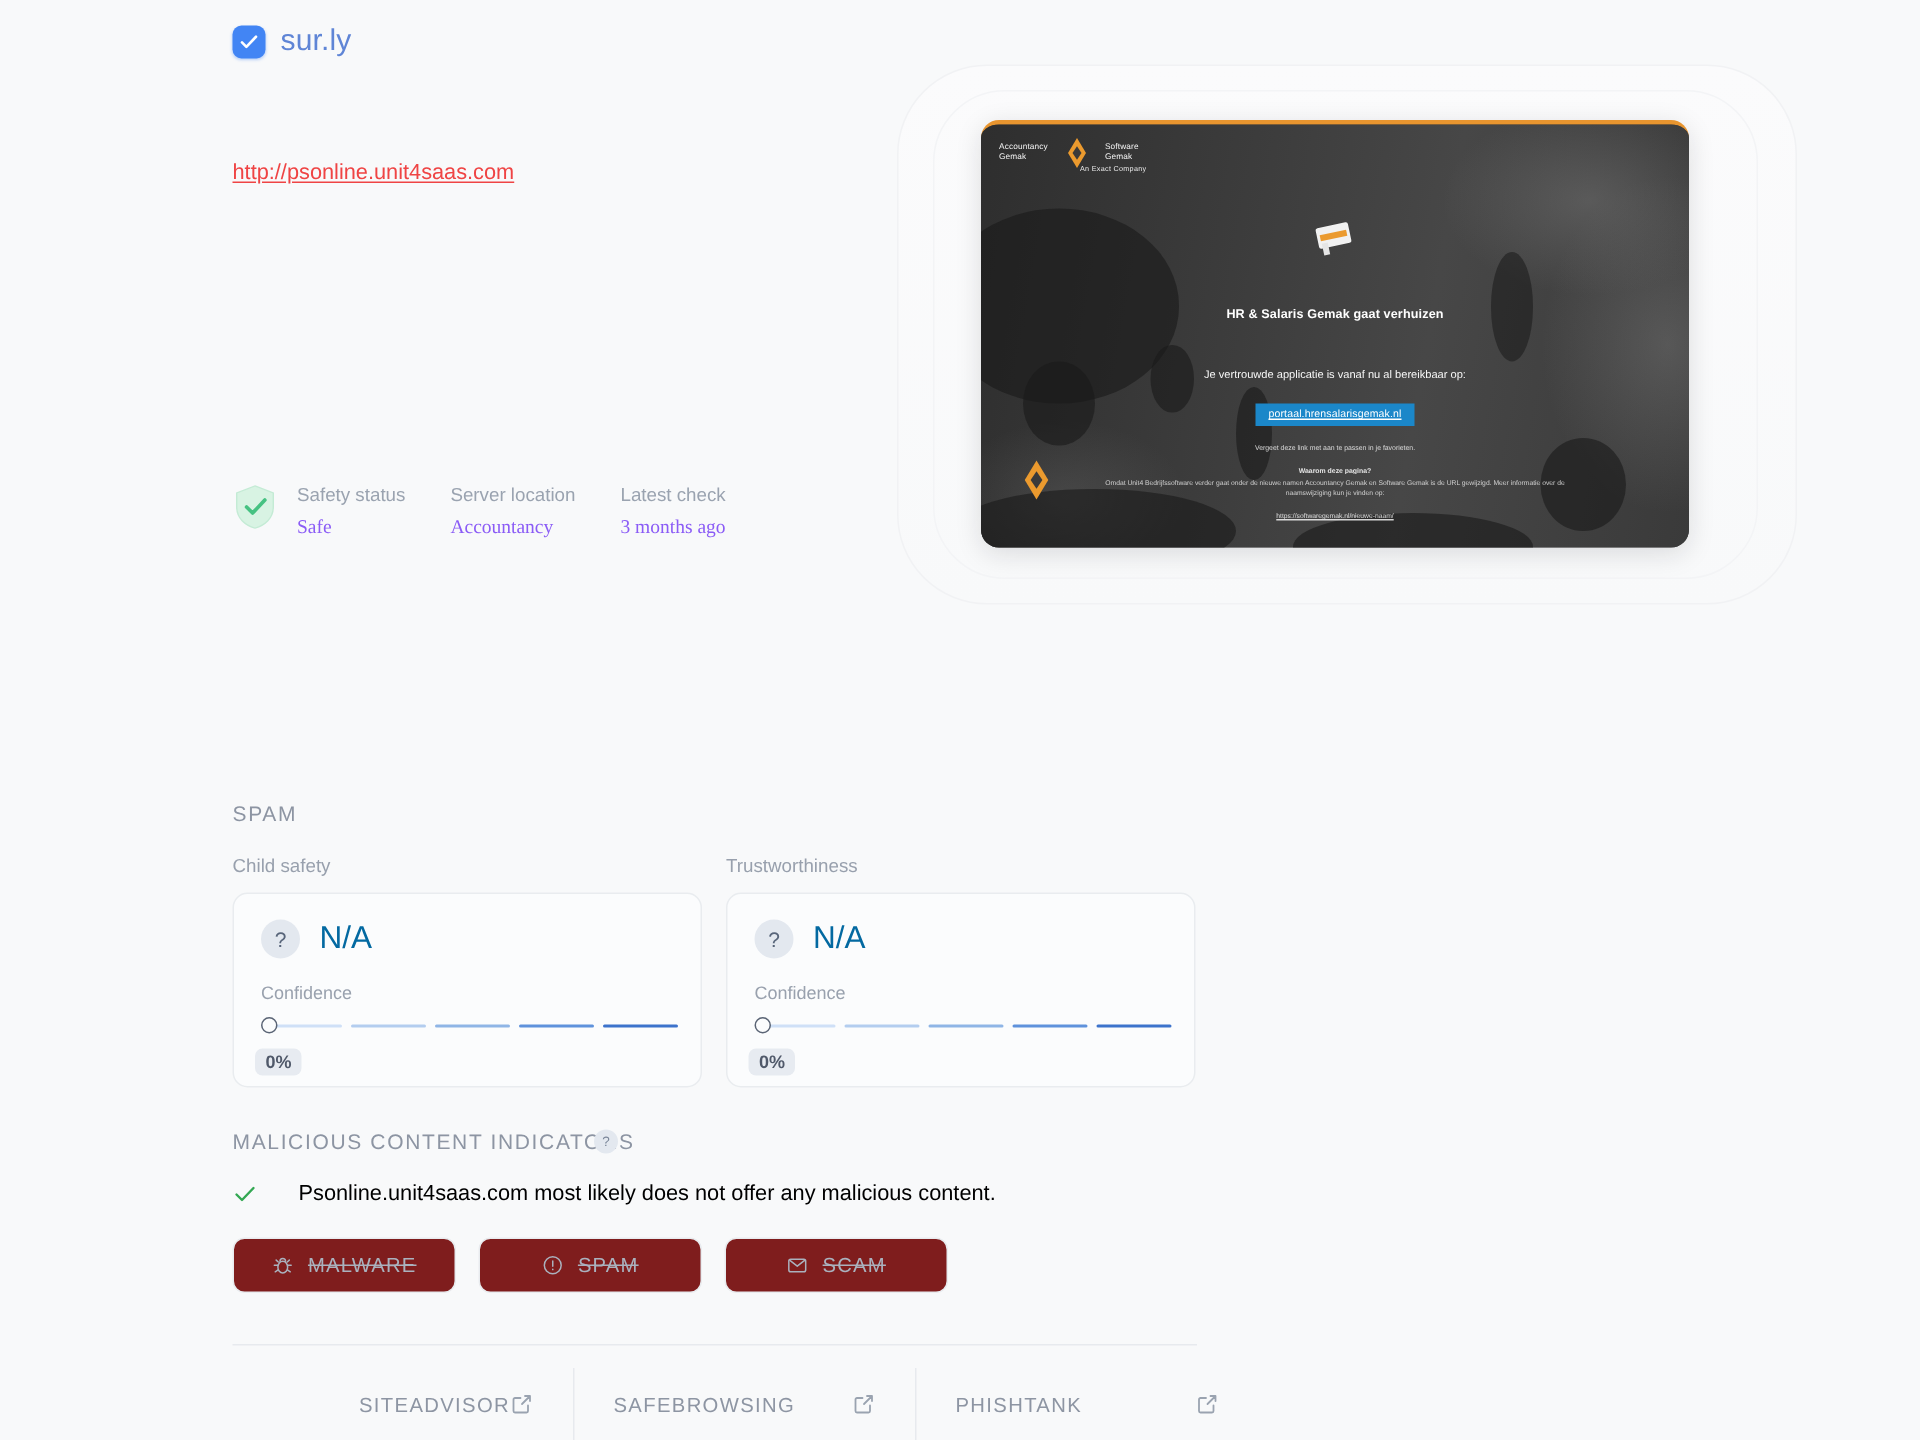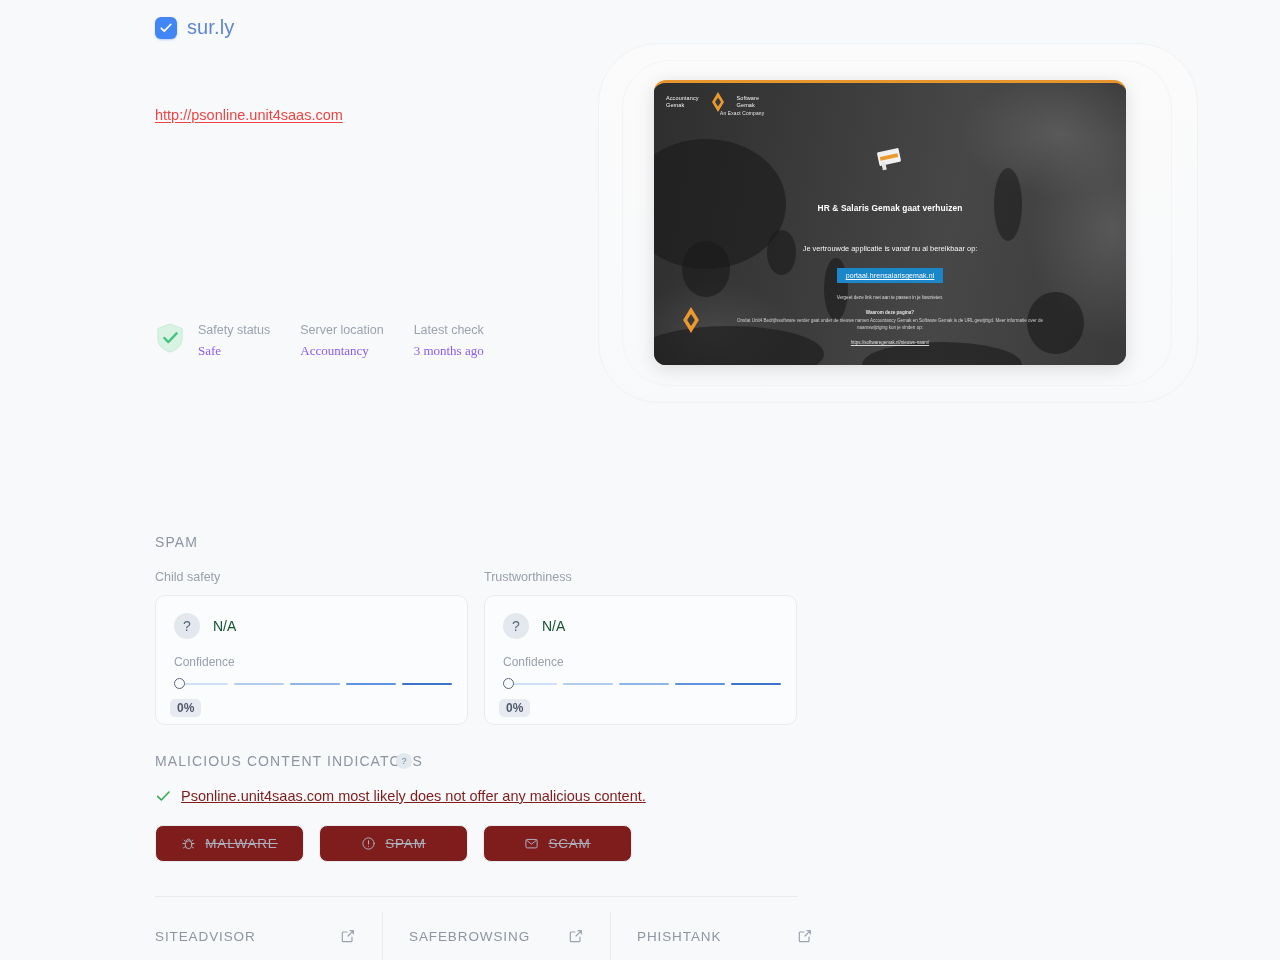--- a/index.html
+++ b/index.html
@@ -263,22 +263,22 @@
     border-radius: 50%;
     background: #e3e8ef;
     color: #58657a;
     font-size: 14px;
     display: flex;
     align-items: center;
     justify-content: center;
     flex: none;
   }
   .score-val {
-    font-size: 14px;
-    color: #14532d;
+    font-size: 21px;
+    color: #0369a1;
     text-align: center;
   }
   .conf-label {
     font-size: 12px;
     color: #99a1ae;
     padding: 16px 0 0 18px;
   }
   .conf-track {
     position: relative;
     margin: 9px 0 0 18px;
@@ -328,24 +328,23 @@
     display: flex;
     align-items: center;
     justify-content: center;
   }
   .verdict {
     position: absolute;
     left: 155px;
     top: 788px;
     display: flex;
     align-items: center;
-    gap: 10px;
+    gap: 28px;
     font-size: 14.5px;
-    color: #7f1d1d;
-    text-decoration: underline;
+    color: #000000;
   }
   .chip-row {
     position: absolute;
     left: 155px;
     top: 825px;
     display: flex;
     gap: 15px;
   }
   .chip {
     width: 149px;
@@ -386,21 +385,21 @@
     display: flex;
     align-items: center;
     justify-content: space-between;
     box-sizing: border-box;
     padding-right: 26px;
     font-size: 13.5px;
     letter-spacing: .9px;
     color: #8d95a3;
     border-right: 1px solid #e7eaee;
   }
-  .src-item:first-child { padding-left: 0; }
+  .src-item:first-child { padding-left: 0; justify-content: flex-end; }
   .src-item:not(:first-child) { padding-left: 26px; }
   .src-item:last-child { border-right: none; }
   .ext-icon { color: #9aa3b0; flex: none; }
 </style>
 </head>
 <body>
 
 <a class="brand" href="#">
   <span class="brand-mark">
     <svg width="14" height="14" viewBox="0 0 24 24" fill="none">

